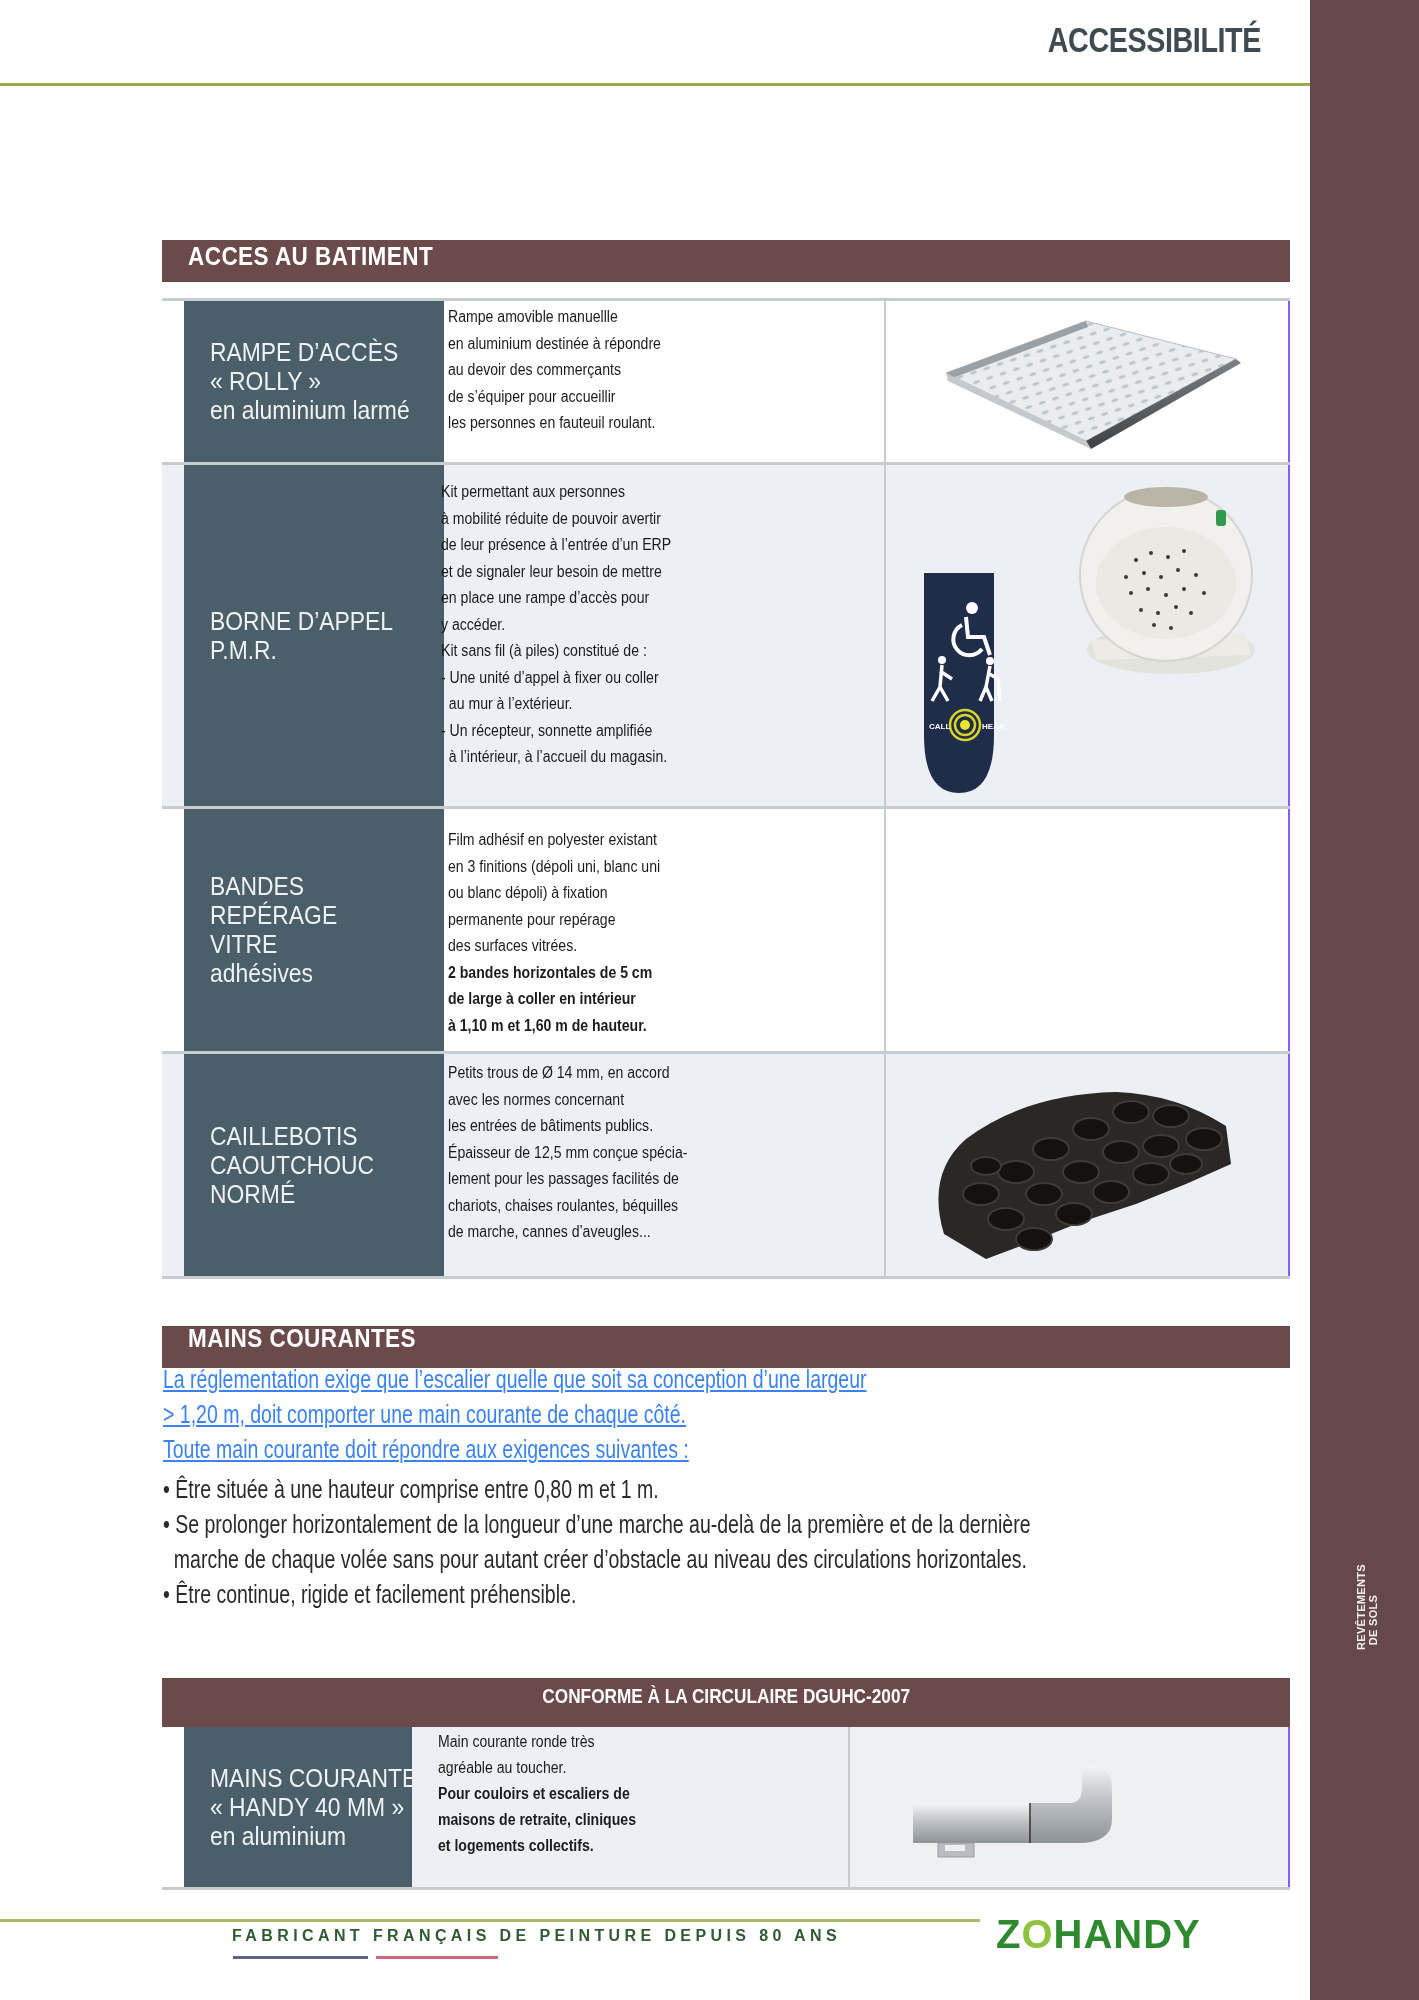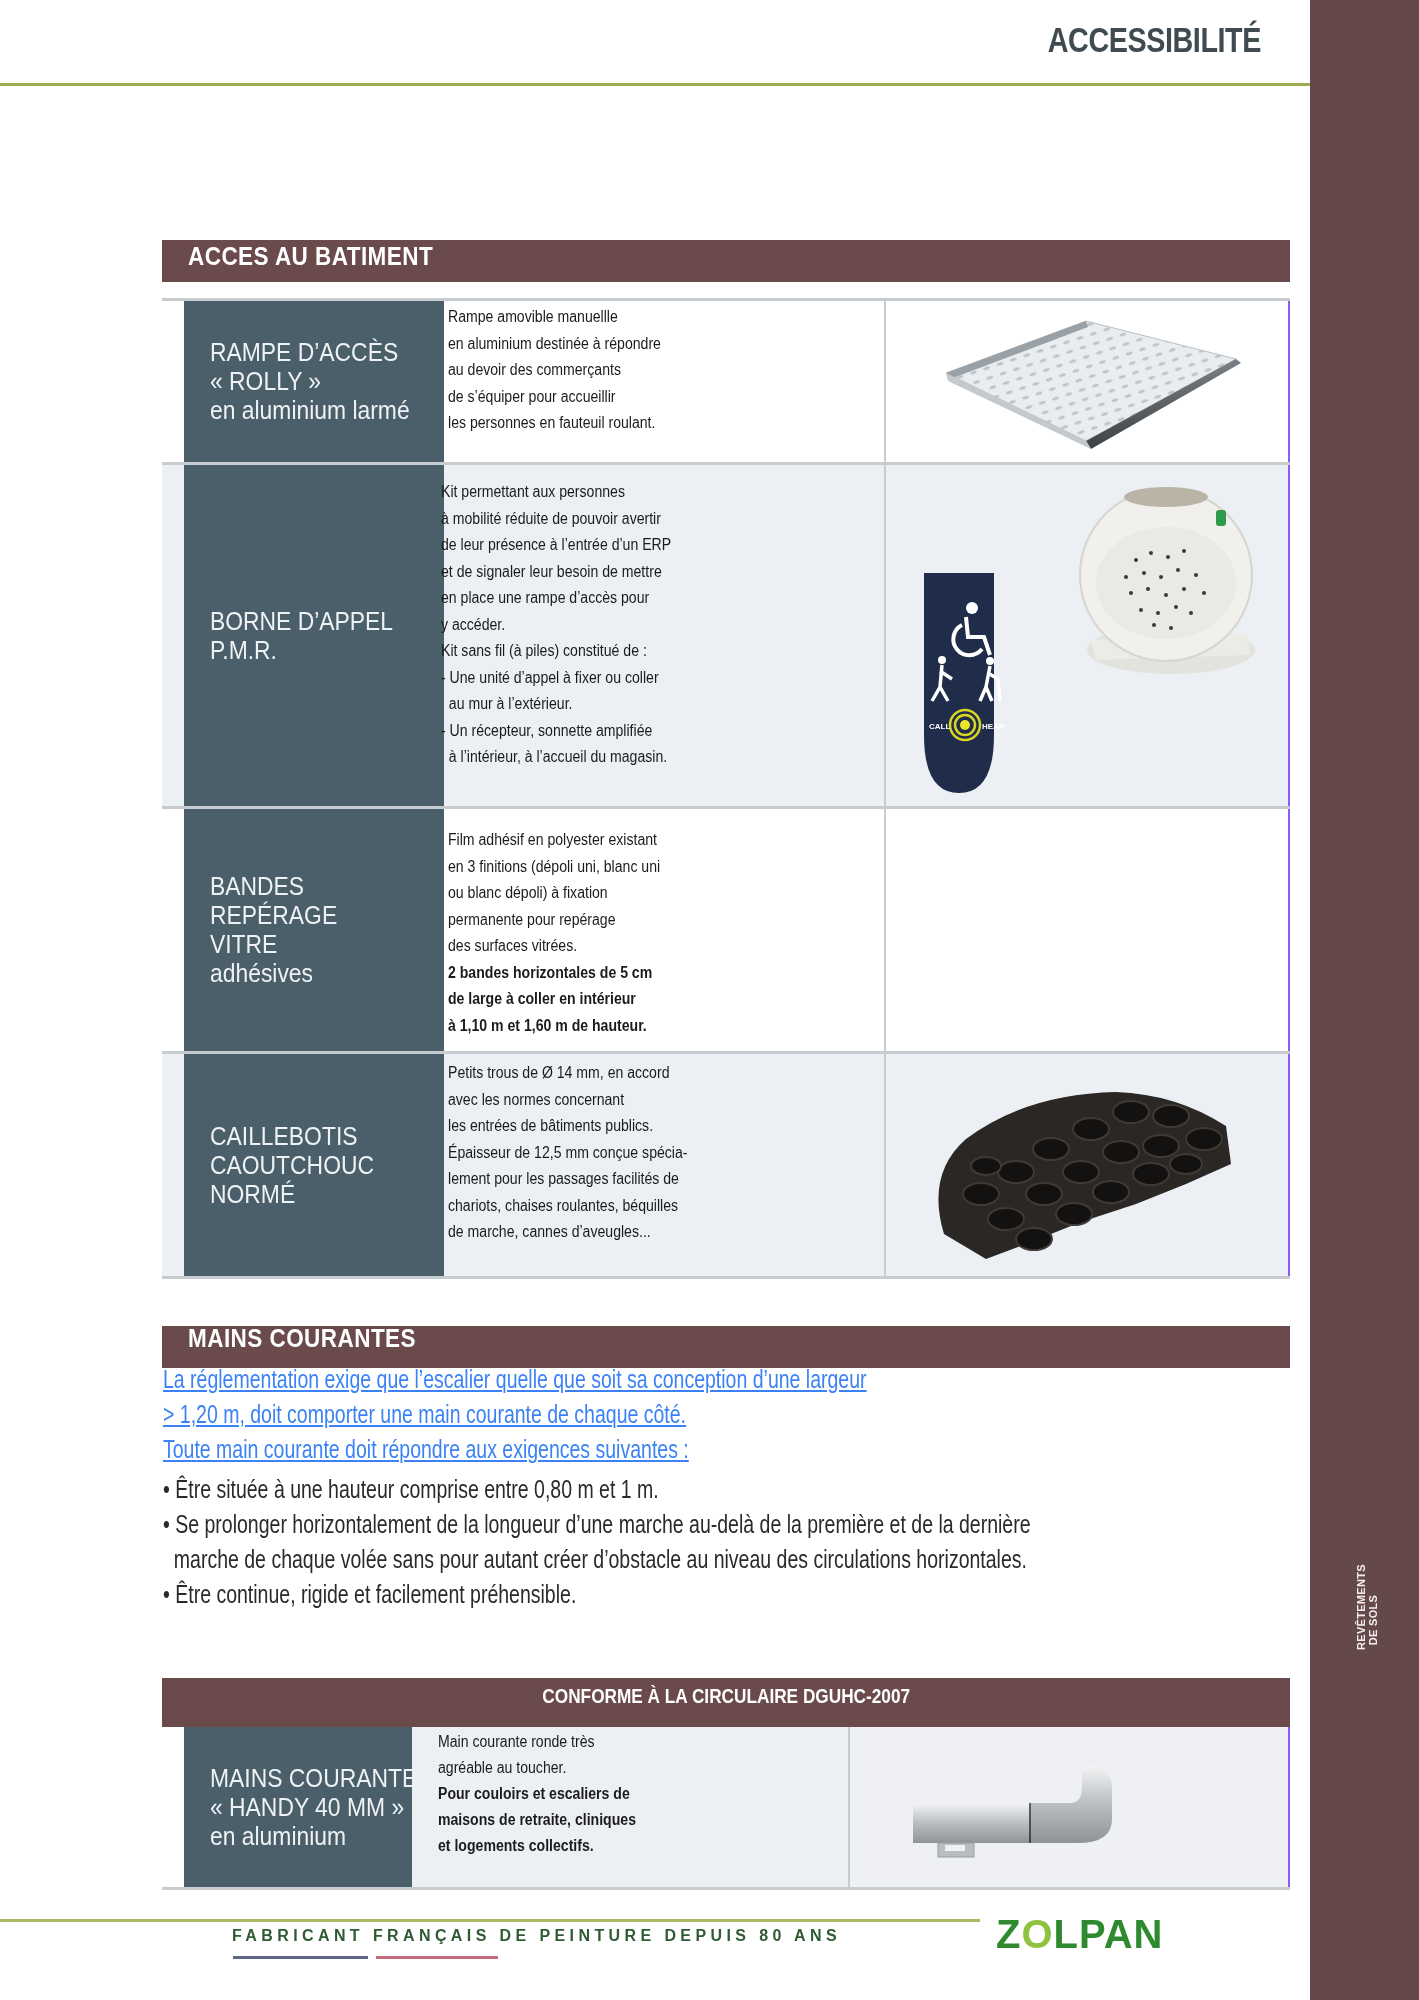--- a/index.html
+++ b/index.html
@@ -290,14 +290,14 @@
     </svg>
   </div>
 </div>
 <div style="position:absolute; left:162px; top:1887px; width:1128px; height:3px; background:#c7ccd0;"></div>
 
 <div class="footer-rule"></div>
 <div class="footer-tagline">FABRICANT FRANÇAIS DE PEINTURE DEPUIS 80 ANS</div>
 <div class="flag-blue"></div>
 <div class="flag-red"></div>
 <div class="logo">
-  <span>Z</span><span class="o">O</span><span>LPAN</span>
+  <span>Z</span><span class="o">O</span><span>HANDY</span>
 </div>
 
 </body></html>

